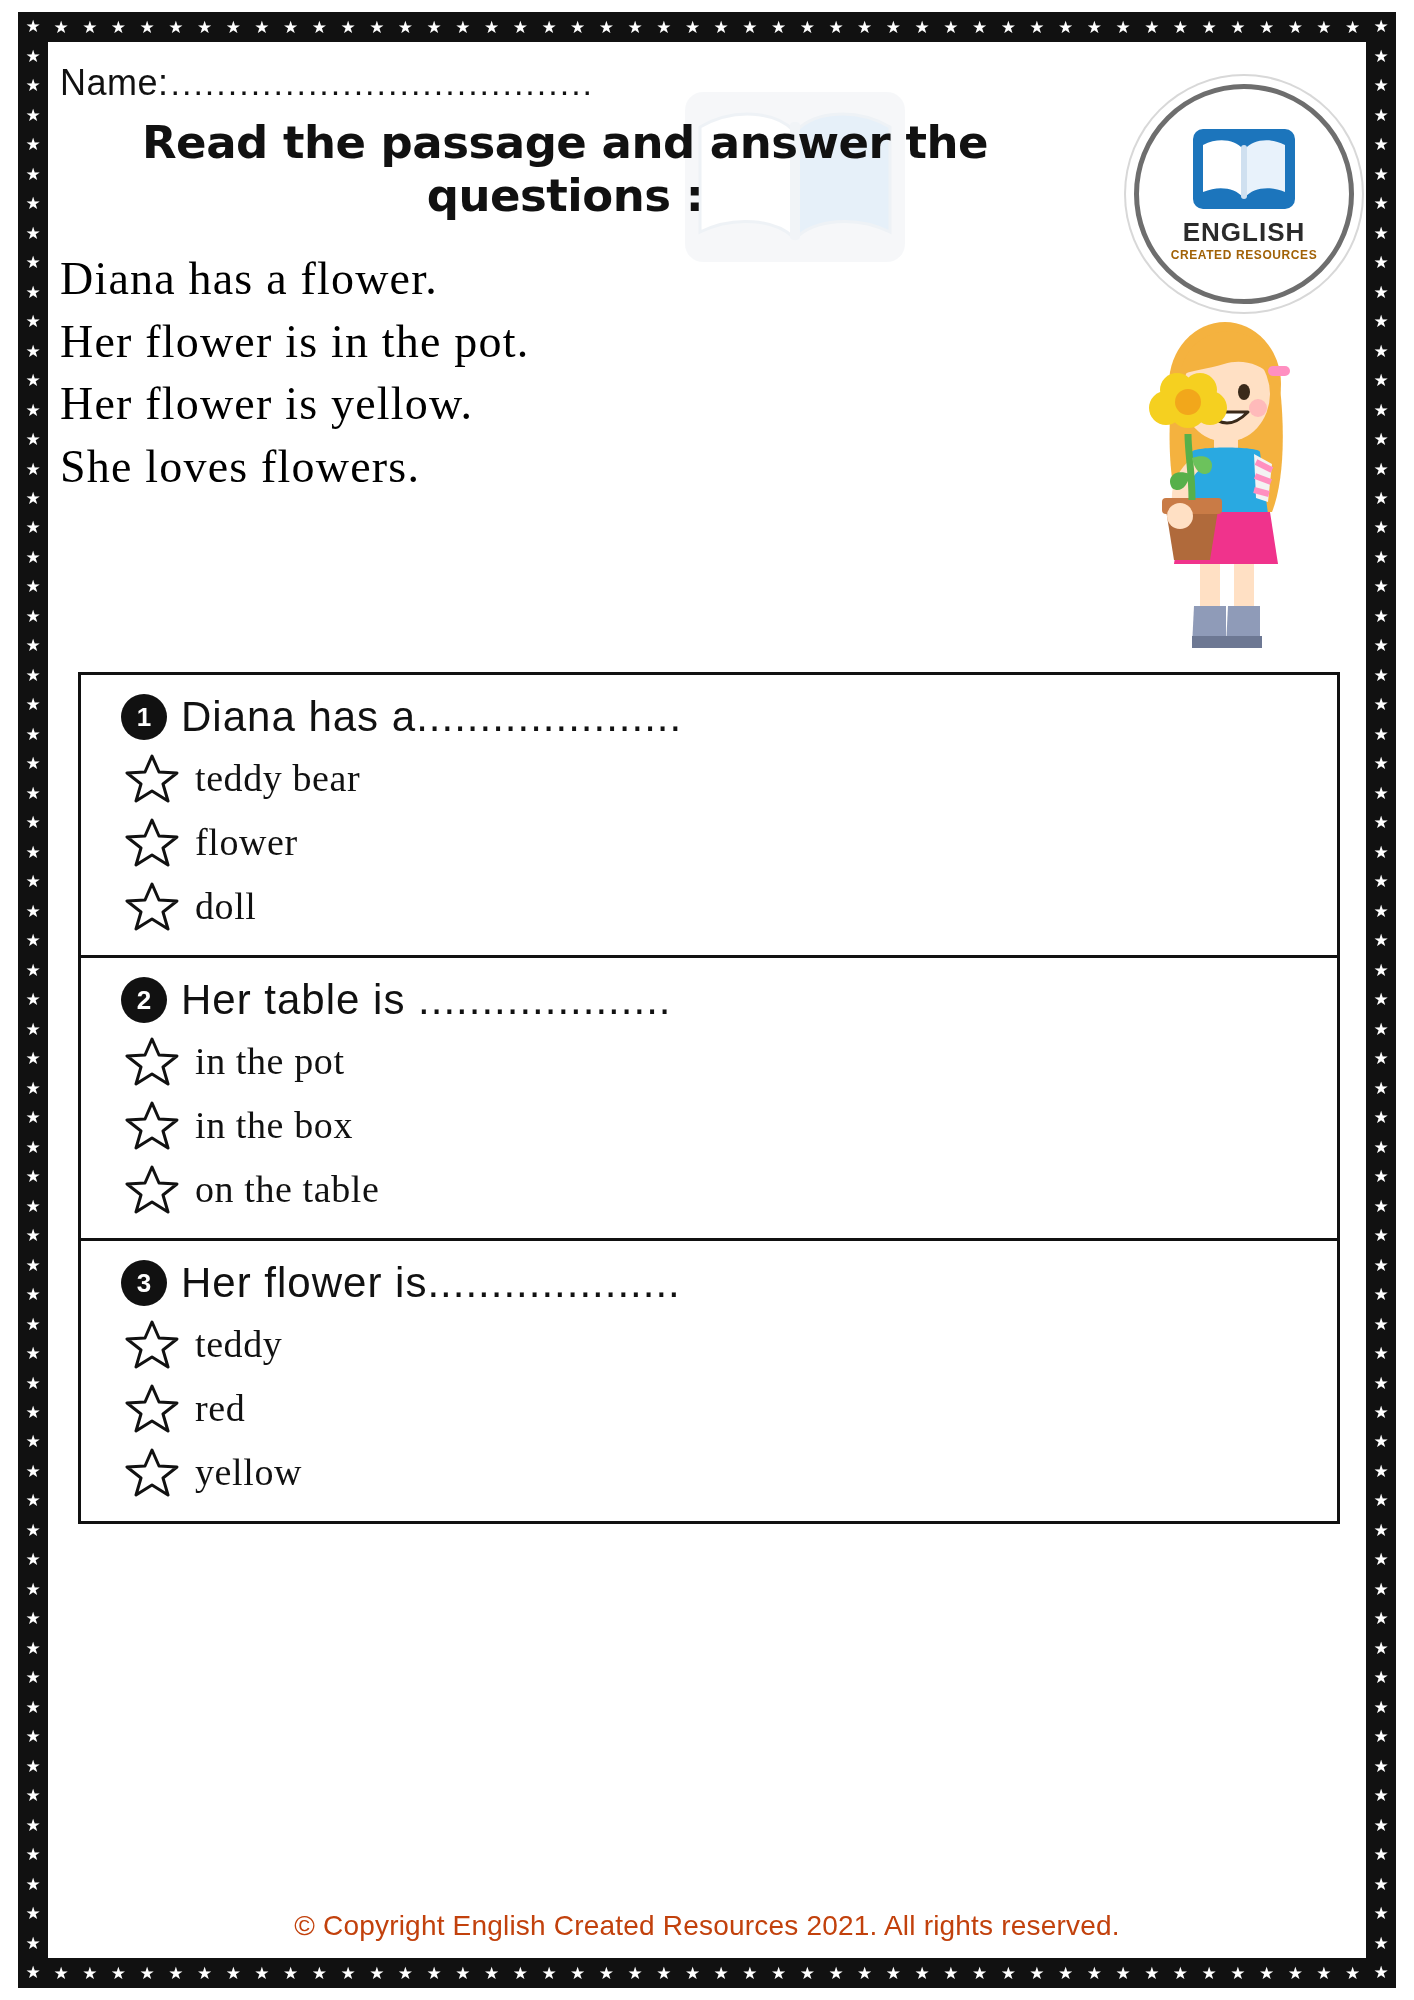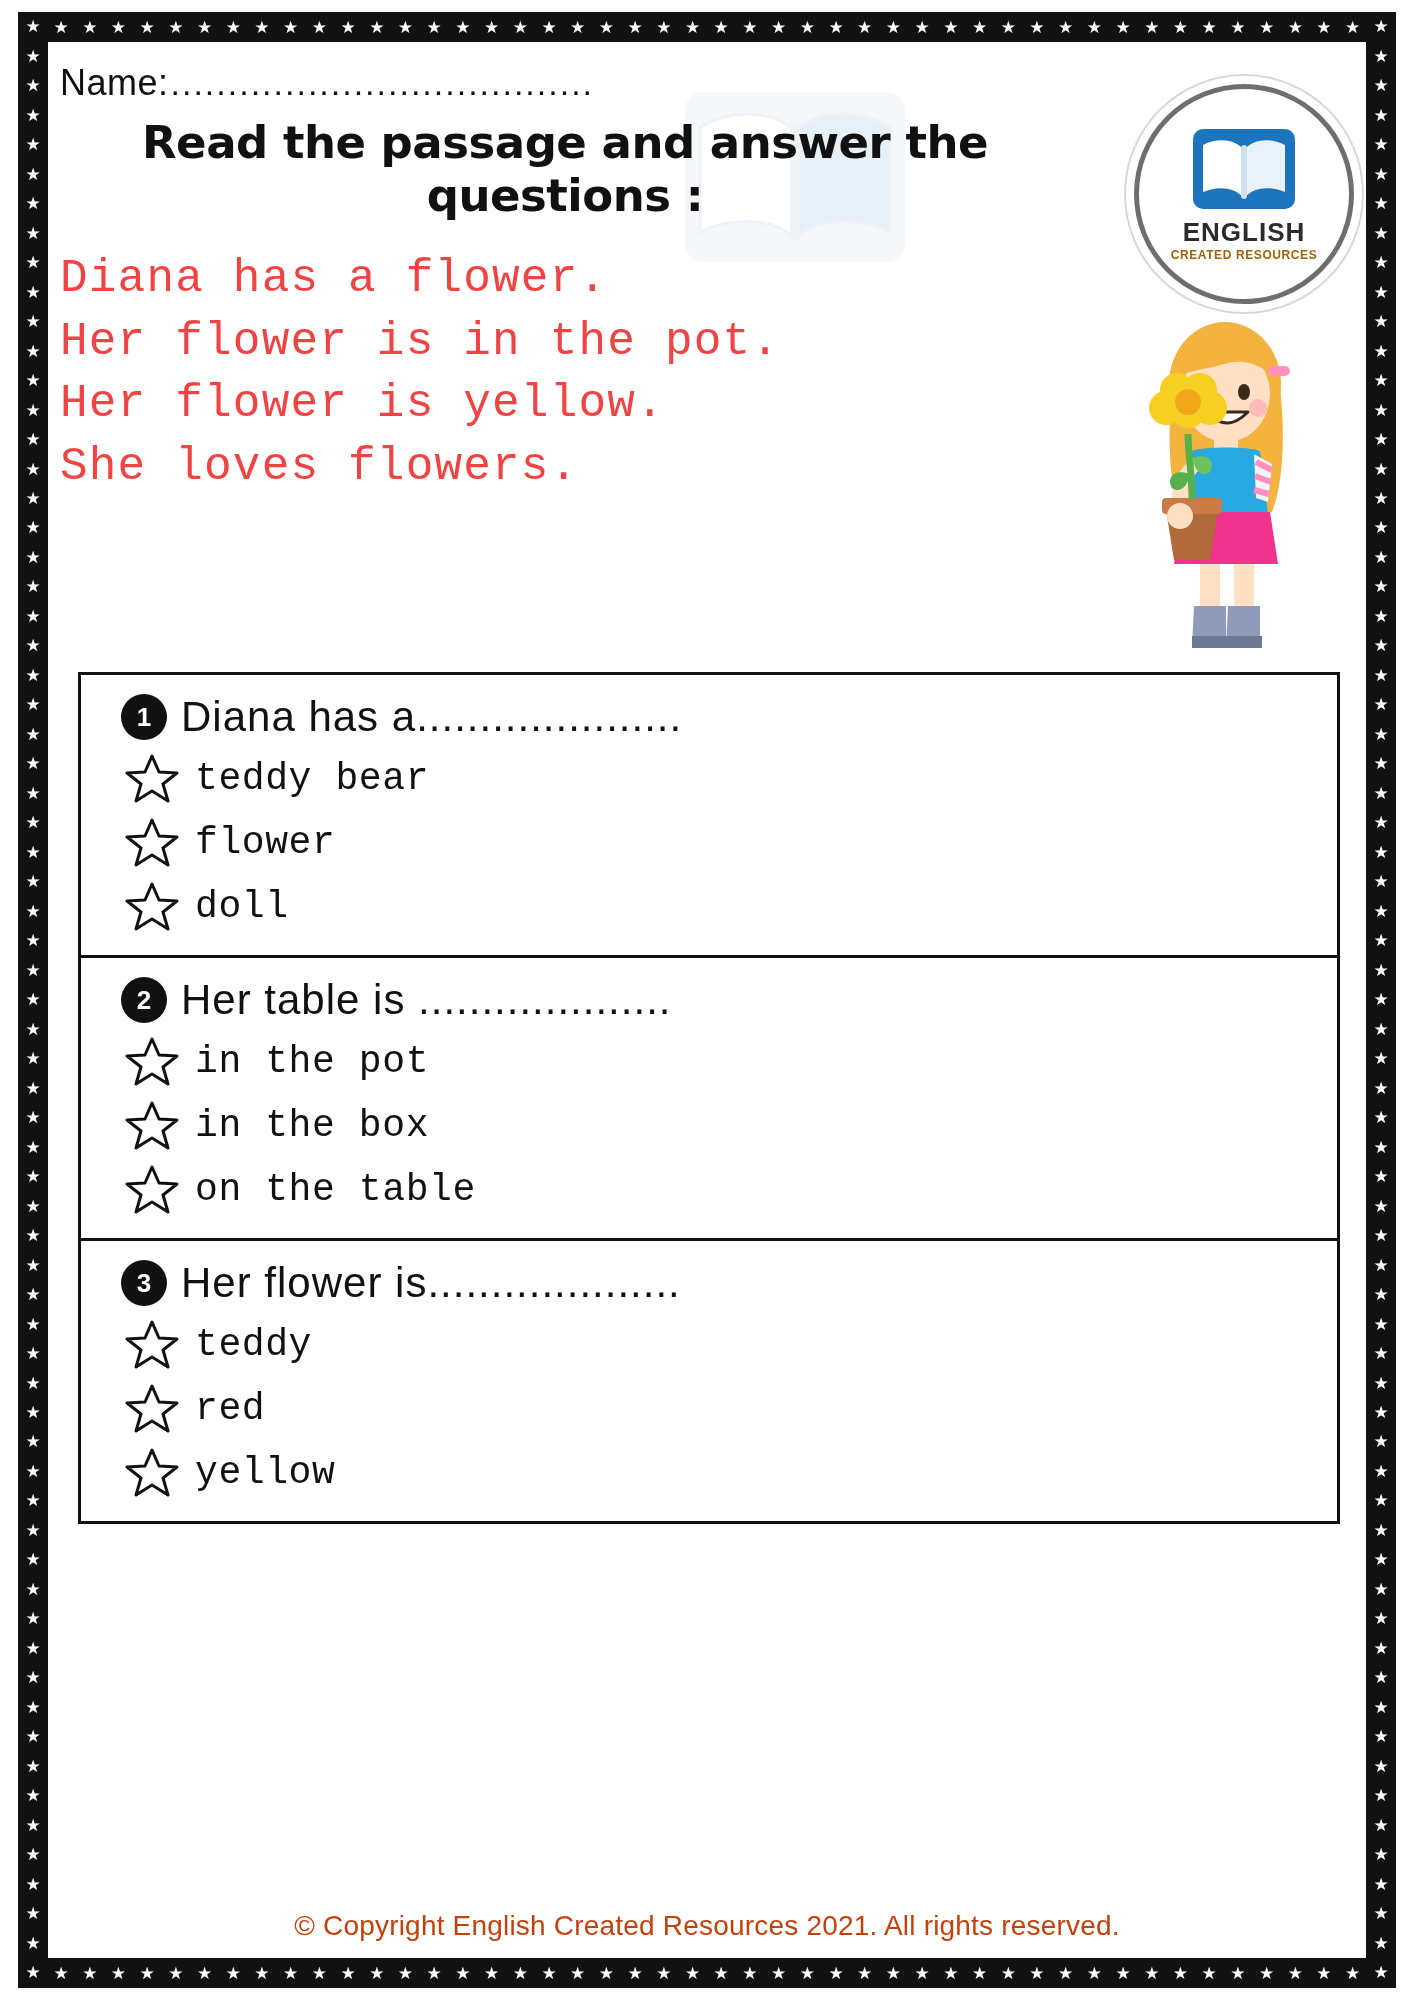--- a/index.html
+++ b/index.html
@@ -137,24 +137,24 @@
     font-family: "Liberation Sans", sans-serif;
     font-weight: bold;
     font-size: 12px;
     letter-spacing: 0.6px;
     color: #a16207;
   }
 
   
   .passage {
     margin-top: 26px;
-    font-family: Liberation Mono, monospace;
+    font-family: Liberation Serif, serif;
     font-size: 46px;
     line-height: 1.36;
-    color: #ef4444;
+    color: #000000;
     letter-spacing: 1.2px;
     max-width: 900px;
     position: relative;
     z-index: 3;
   }
 
   
   .girl {
     position: absolute;
     right: 22px;
@@ -210,21 +210,21 @@
   .opts { margin-top: 10px; }
   .opt {
     display: flex;
     align-items: center;
     gap: 16px;
     padding-left: 44px;
     margin-top: 10px;
   }
   .star-box { width: 54px; height: 54px; flex: 0 0 auto; }
   .opt-label {
-    font-family: Liberation Mono, monospace;
+    font-family: Liberation Serif, serif;
     font-size: 38px;
     letter-spacing: 0.6px;
     color: #111111;
   }
 
   
   .footer {
     position: absolute;
     left: 0; right: 0;
     bottom: 6px;

